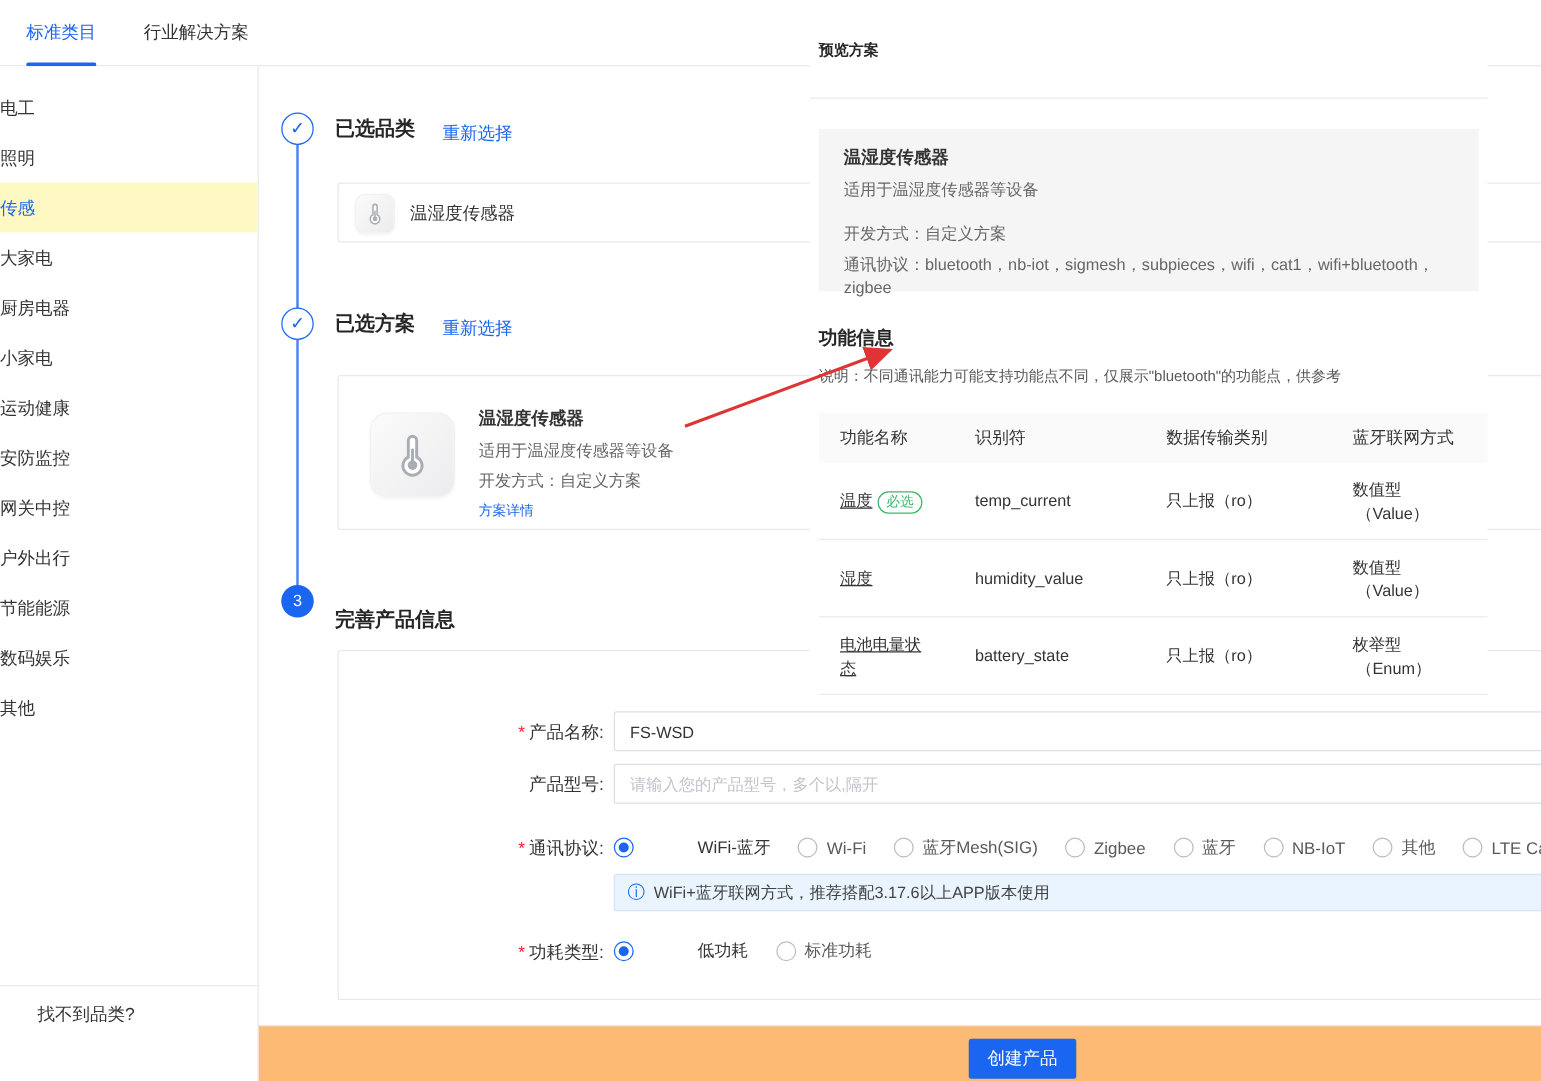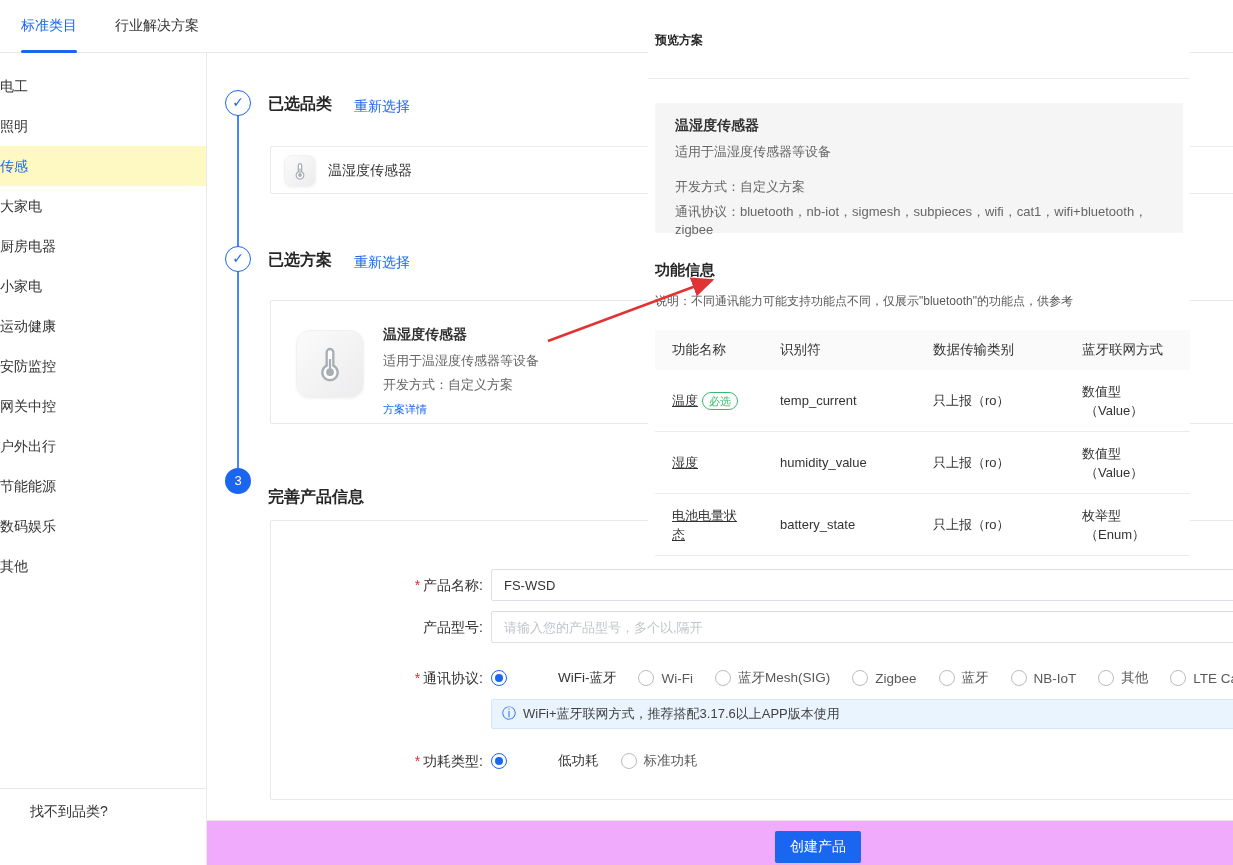--- a/index.html
+++ b/index.html
@@ -53,21 +53,21 @@
   .finput::placeholder{color:#c0c4cc;}
   .radio-group{position:absolute;left:220px;top:0;height:32px;display:flex;align-items:center;}
   .opt{display:flex;align-items:center;margin-right:22px;cursor:pointer;color:#595959;font-size:13.5px;white-space:nowrap;}
   .opt .radio{width:16px;height:16px;border:1px solid #b9bdc4;border-radius:50%;box-sizing:border-box;background:#fff;position:relative;margin-right:7px;}
   .opt.checked{color:#333;gap:44px;}
   .opt.checked .radio{border-color:#1a66f0;}
   .opt.checked .radio::after{content:"";position:absolute;left:3px;top:3px;width:8px;height:8px;border-radius:50%;background:#1a66f0;}
   .info-note{position:absolute;left:220px;top:178px;width:966px;height:30px;box-sizing:border-box;background:#eaf4ff;border:1px solid #d3e5fb;border-radius:2px;display:flex;align-items:center;padding:0 10px;font-size:13px;color:#424242;}
   .info-ico{color:#1a66f0;font-size:14px;margin-right:7px;font-style:normal;}
   
-  .footer-bar{position:absolute;left:207px;right:0;top:820px;height:45px;background:#f0abfc;border-top:1px solid #e9e9e9;z-index:3;}
+  .footer-bar{position:absolute;left:207px;right:0;top:820px;height:45px;background:#fdba74;border-top:1px solid #e9e9e9;z-index:3;}
   .submit-btn{position:absolute;left:568px;top:10px;width:86px;height:32px;background:#1a66f0;color:#fff;border:none;border-radius:2px;font-size:14px;font-family:inherit;cursor:pointer;}
   
   .panel{position:absolute;left:648px;top:0;width:542px;height:557px;background:#fff;z-index:4;}
   .panel-title{position:absolute;left:7px;top:32px;font-size:12px;font-weight:600;color:#262626;}
   .panel-sep{position:absolute;left:0;right:0;top:78px;height:1px;background:#ececec;}
   .summary-box{position:absolute;left:7px;top:103px;width:528px;height:130px;box-sizing:border-box;background:#f5f5f6;padding:12px 20px;}
   .sum-name{font-size:14px;font-weight:600;color:#333;line-height:20px;margin-bottom:8px;}
   .sum-desc{font-size:13px;color:#666;line-height:18px;margin-bottom:17px;}
   .sum-dev{font-size:13px;color:#666;line-height:18px;margin-bottom:7px;}
   .sum-prot{font-size:13px;color:#666;line-height:18px;}

